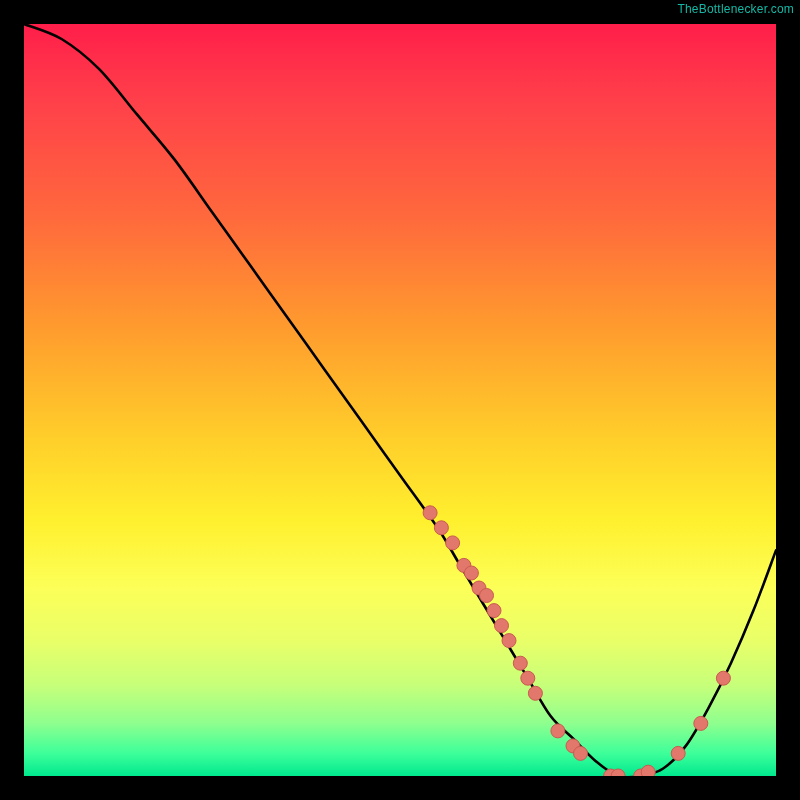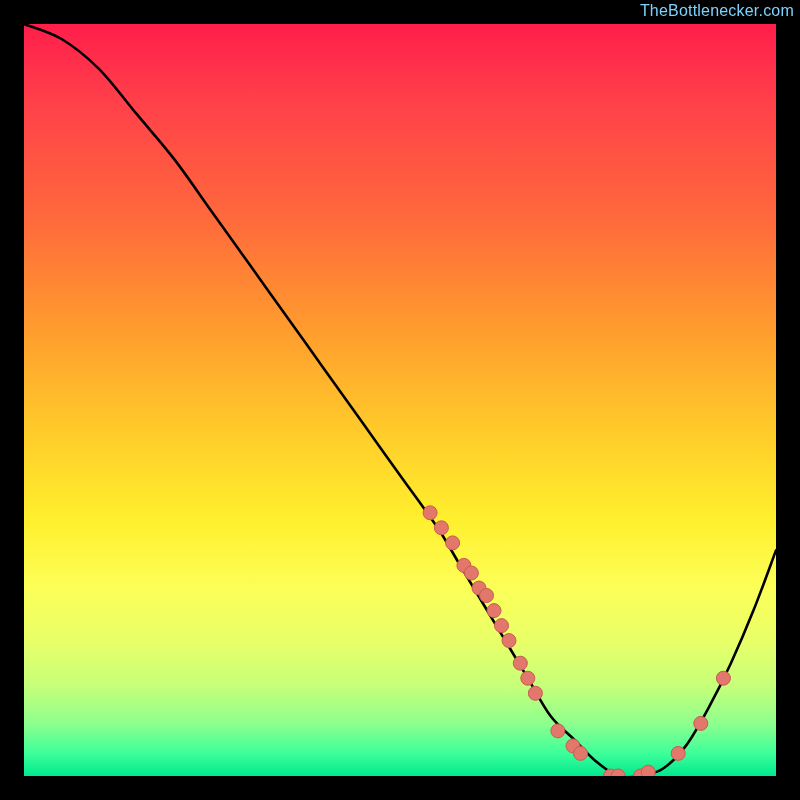--- a/index.html
+++ b/index.html
@@ -50,22 +50,22 @@
     left: 22px;
     top: 24px;
     width: 2px;
     height: 752px;
     background: #000;
   }
   .watermark {
     position: absolute;
     top: 2px;
     right: 6px;
-    color: #7dd3fc;
-    font-size: 16px;
+    color: #14b8a6;
+    font-size: 12px;
     letter-spacing: 0.2px;
   }
   svg.curve {
     position: absolute;
     left: 24px;
     top: 24px;
     width: 752px;
     height: 752px;
   }
 </style>

